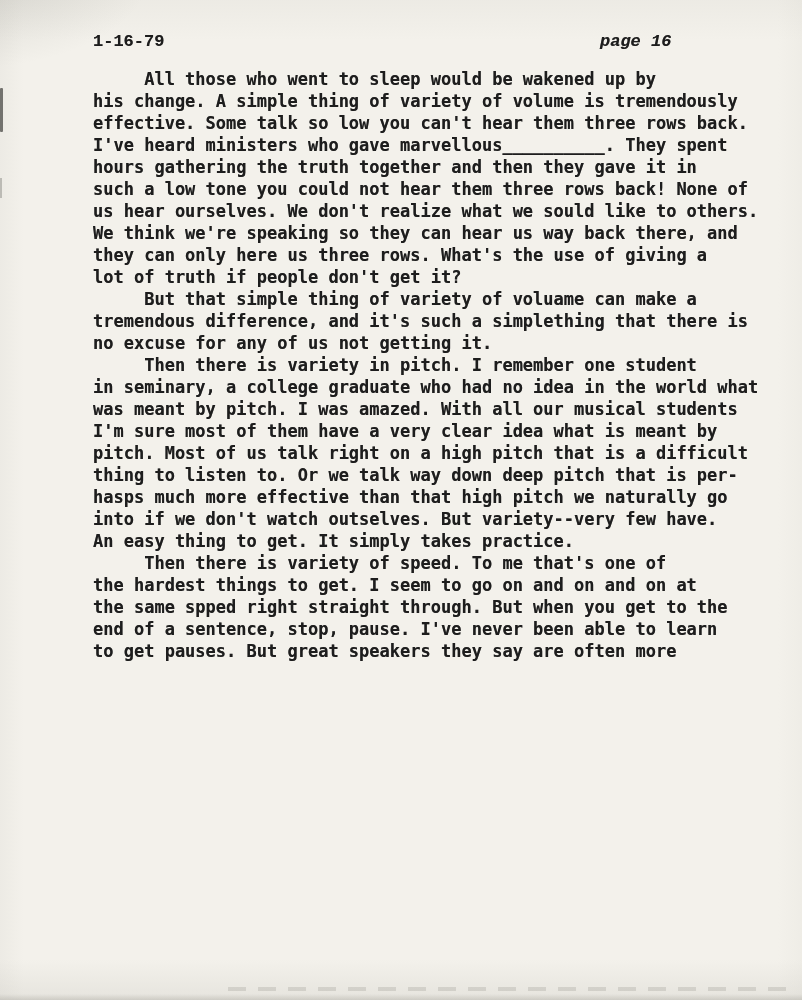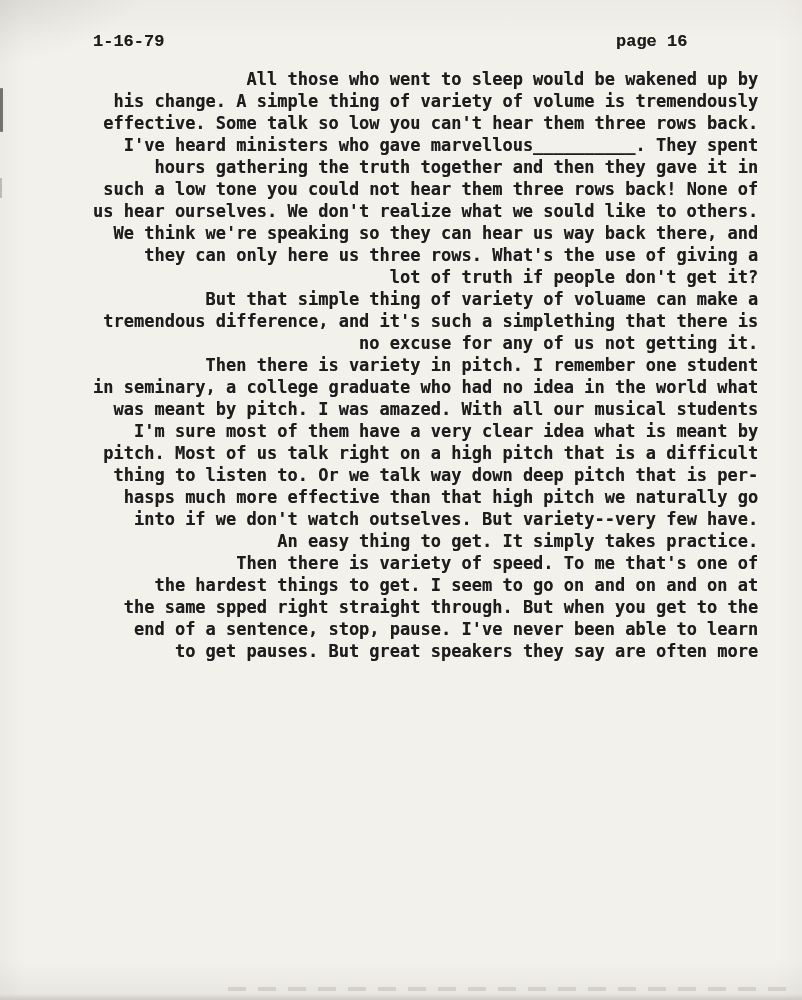--- a/index.html
+++ b/index.html
@@ -22,31 +22,31 @@
       radial-gradient(ellipse 260px 140px at -30px -30px, rgba(120,120,112,0.22), rgba(120,120,112,0) 70%),
       linear-gradient(180deg, rgba(190,188,180,0.12) 0%, rgba(255,255,255,0) 4%, rgba(255,255,255,0) 96%, rgba(170,168,160,0.18) 100%),
       linear-gradient(90deg, rgba(180,178,170,0.10) 0%, rgba(255,255,255,0) 3%, rgba(255,255,255,0) 97%, rgba(200,198,190,0.10) 100%);
     pointer-events: none;
   }
   .typed {
     color: #1d1d1d;
     font-weight: bold;
     font-size: 17px;
     text-shadow: 0 0 0.5px rgba(30,30,30,0.55);
-    text-align: right;
   }
   .header-date {
     position: absolute;
     left: 93px;
     top: 32px;
   }
   .header-page {
     position: absolute;
-    left: 616px;
+    left: 600px;
     top: 32px;
+    font-style: italic;
   }
   pre.body-text {
     position: absolute;
     left: 93px;
     top: 68px;
     margin: 0;
     white-space: pre;
     line-height: 22px;
   }
   

